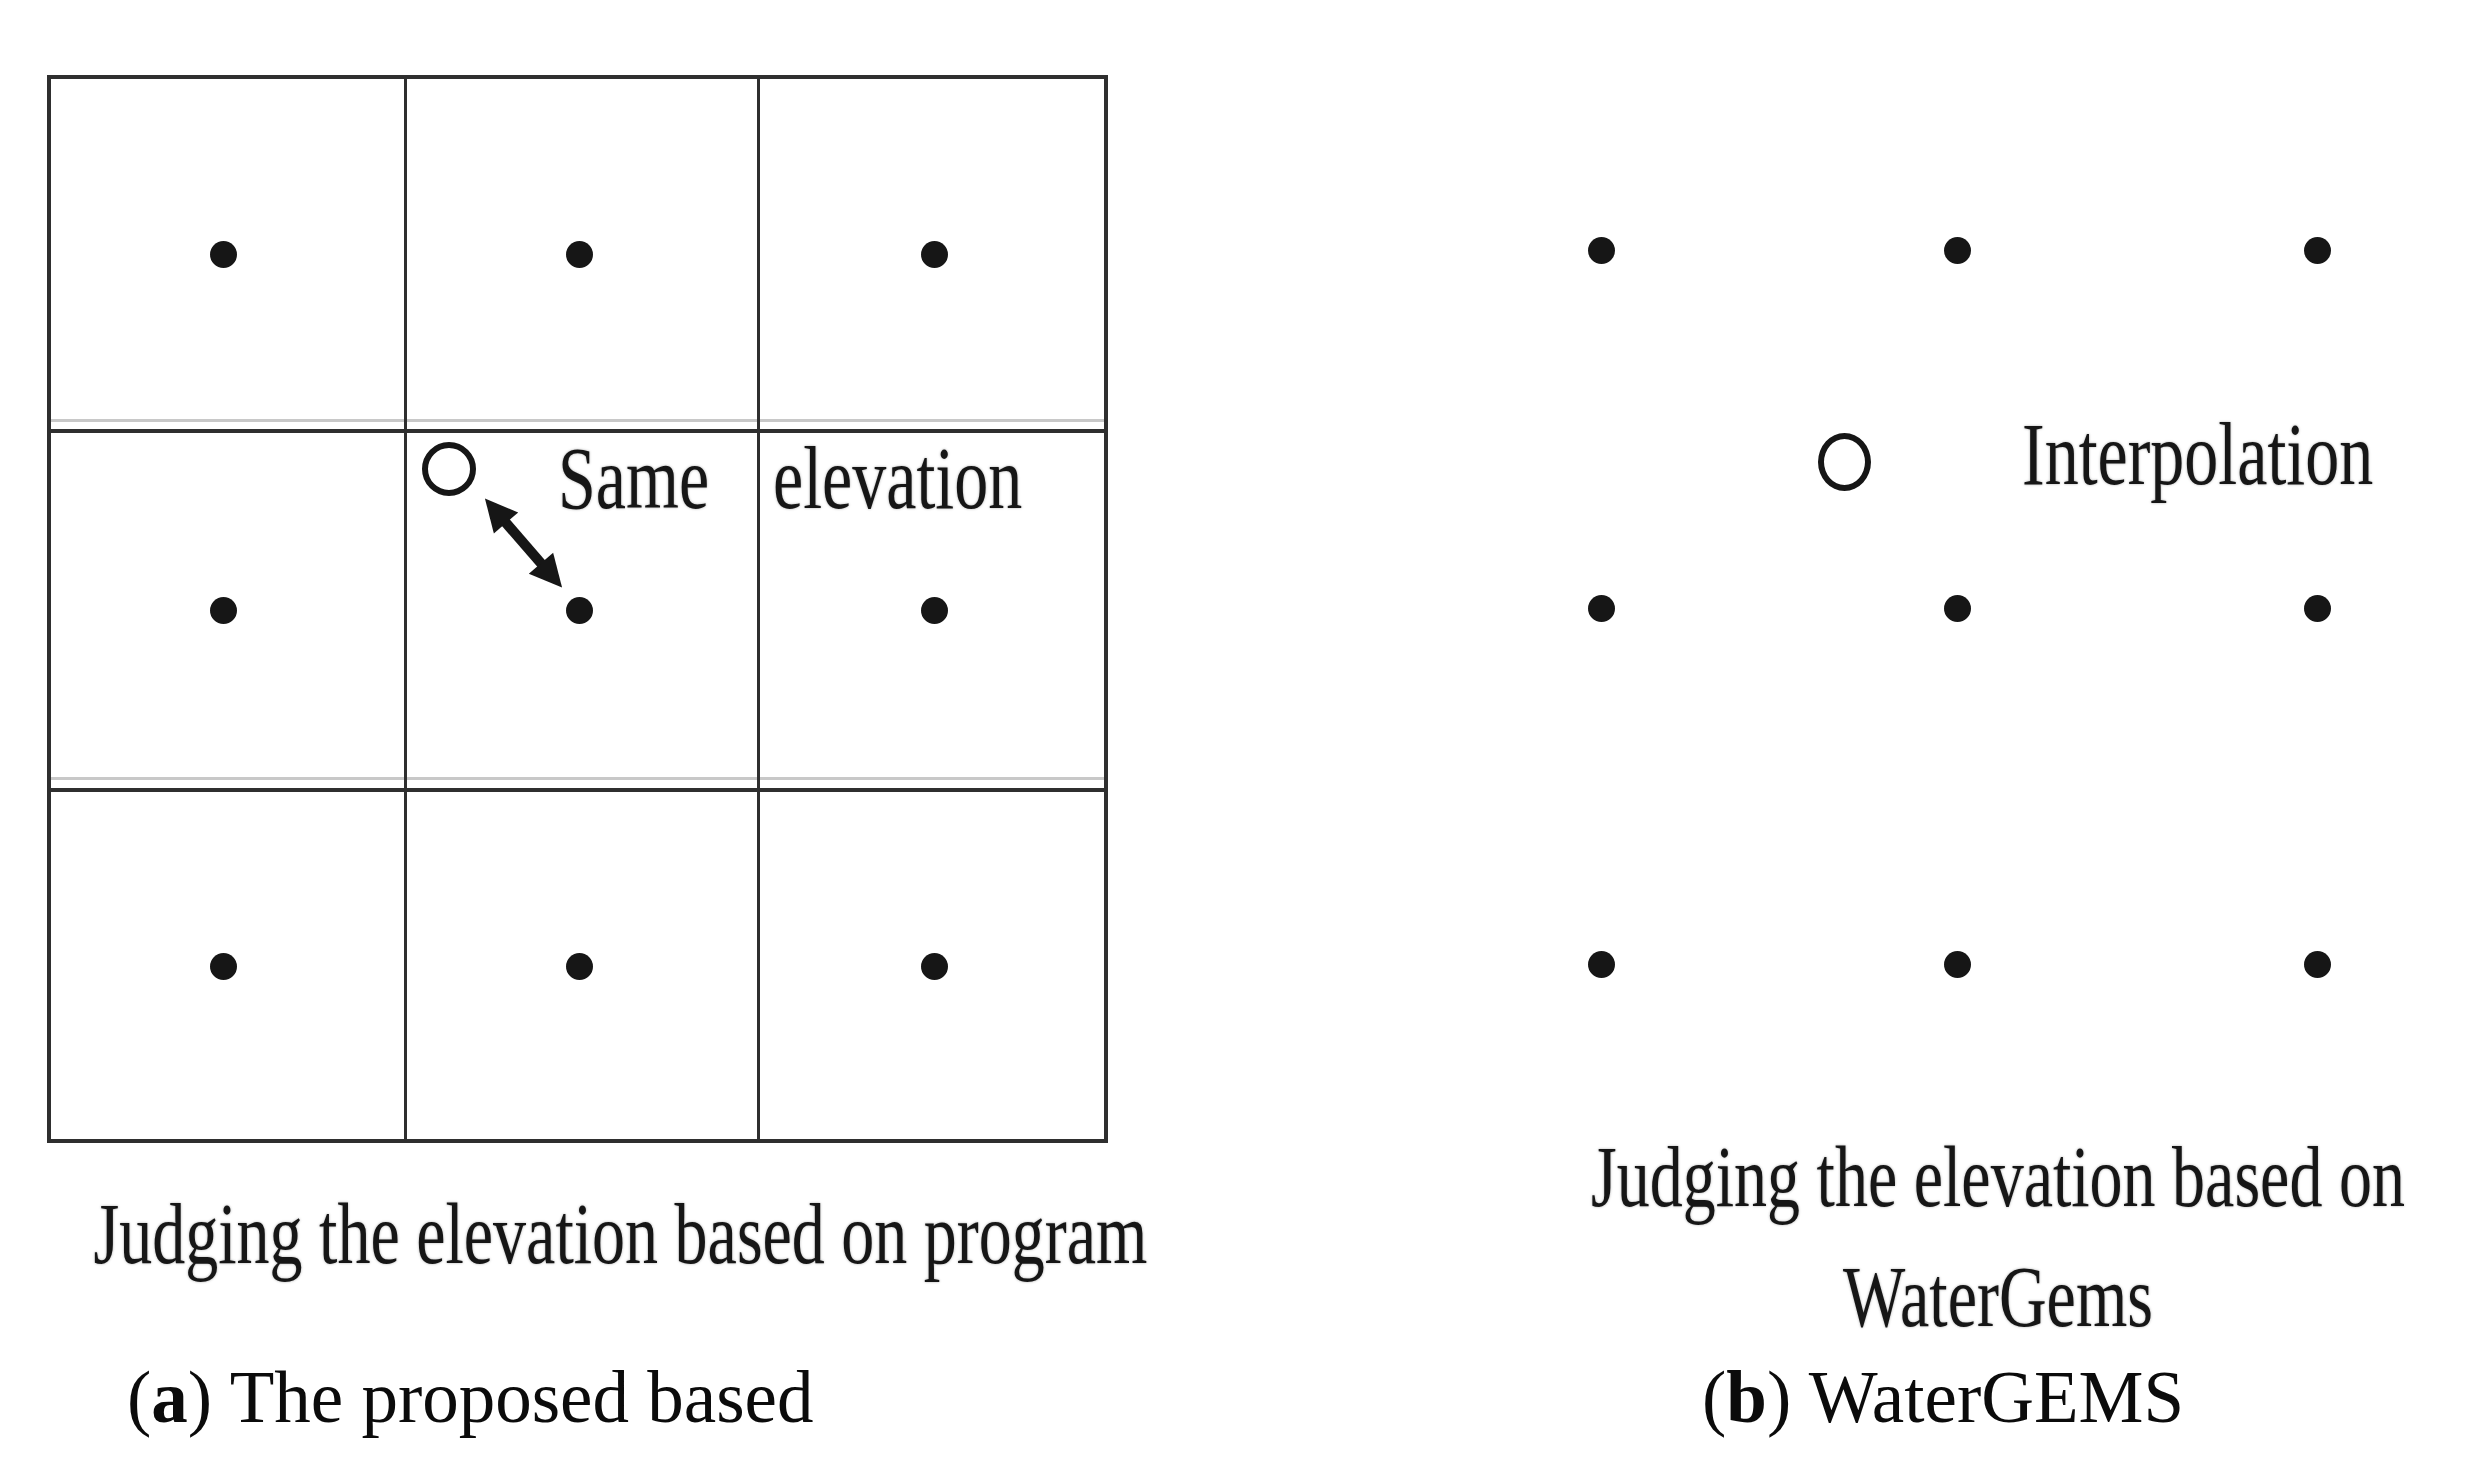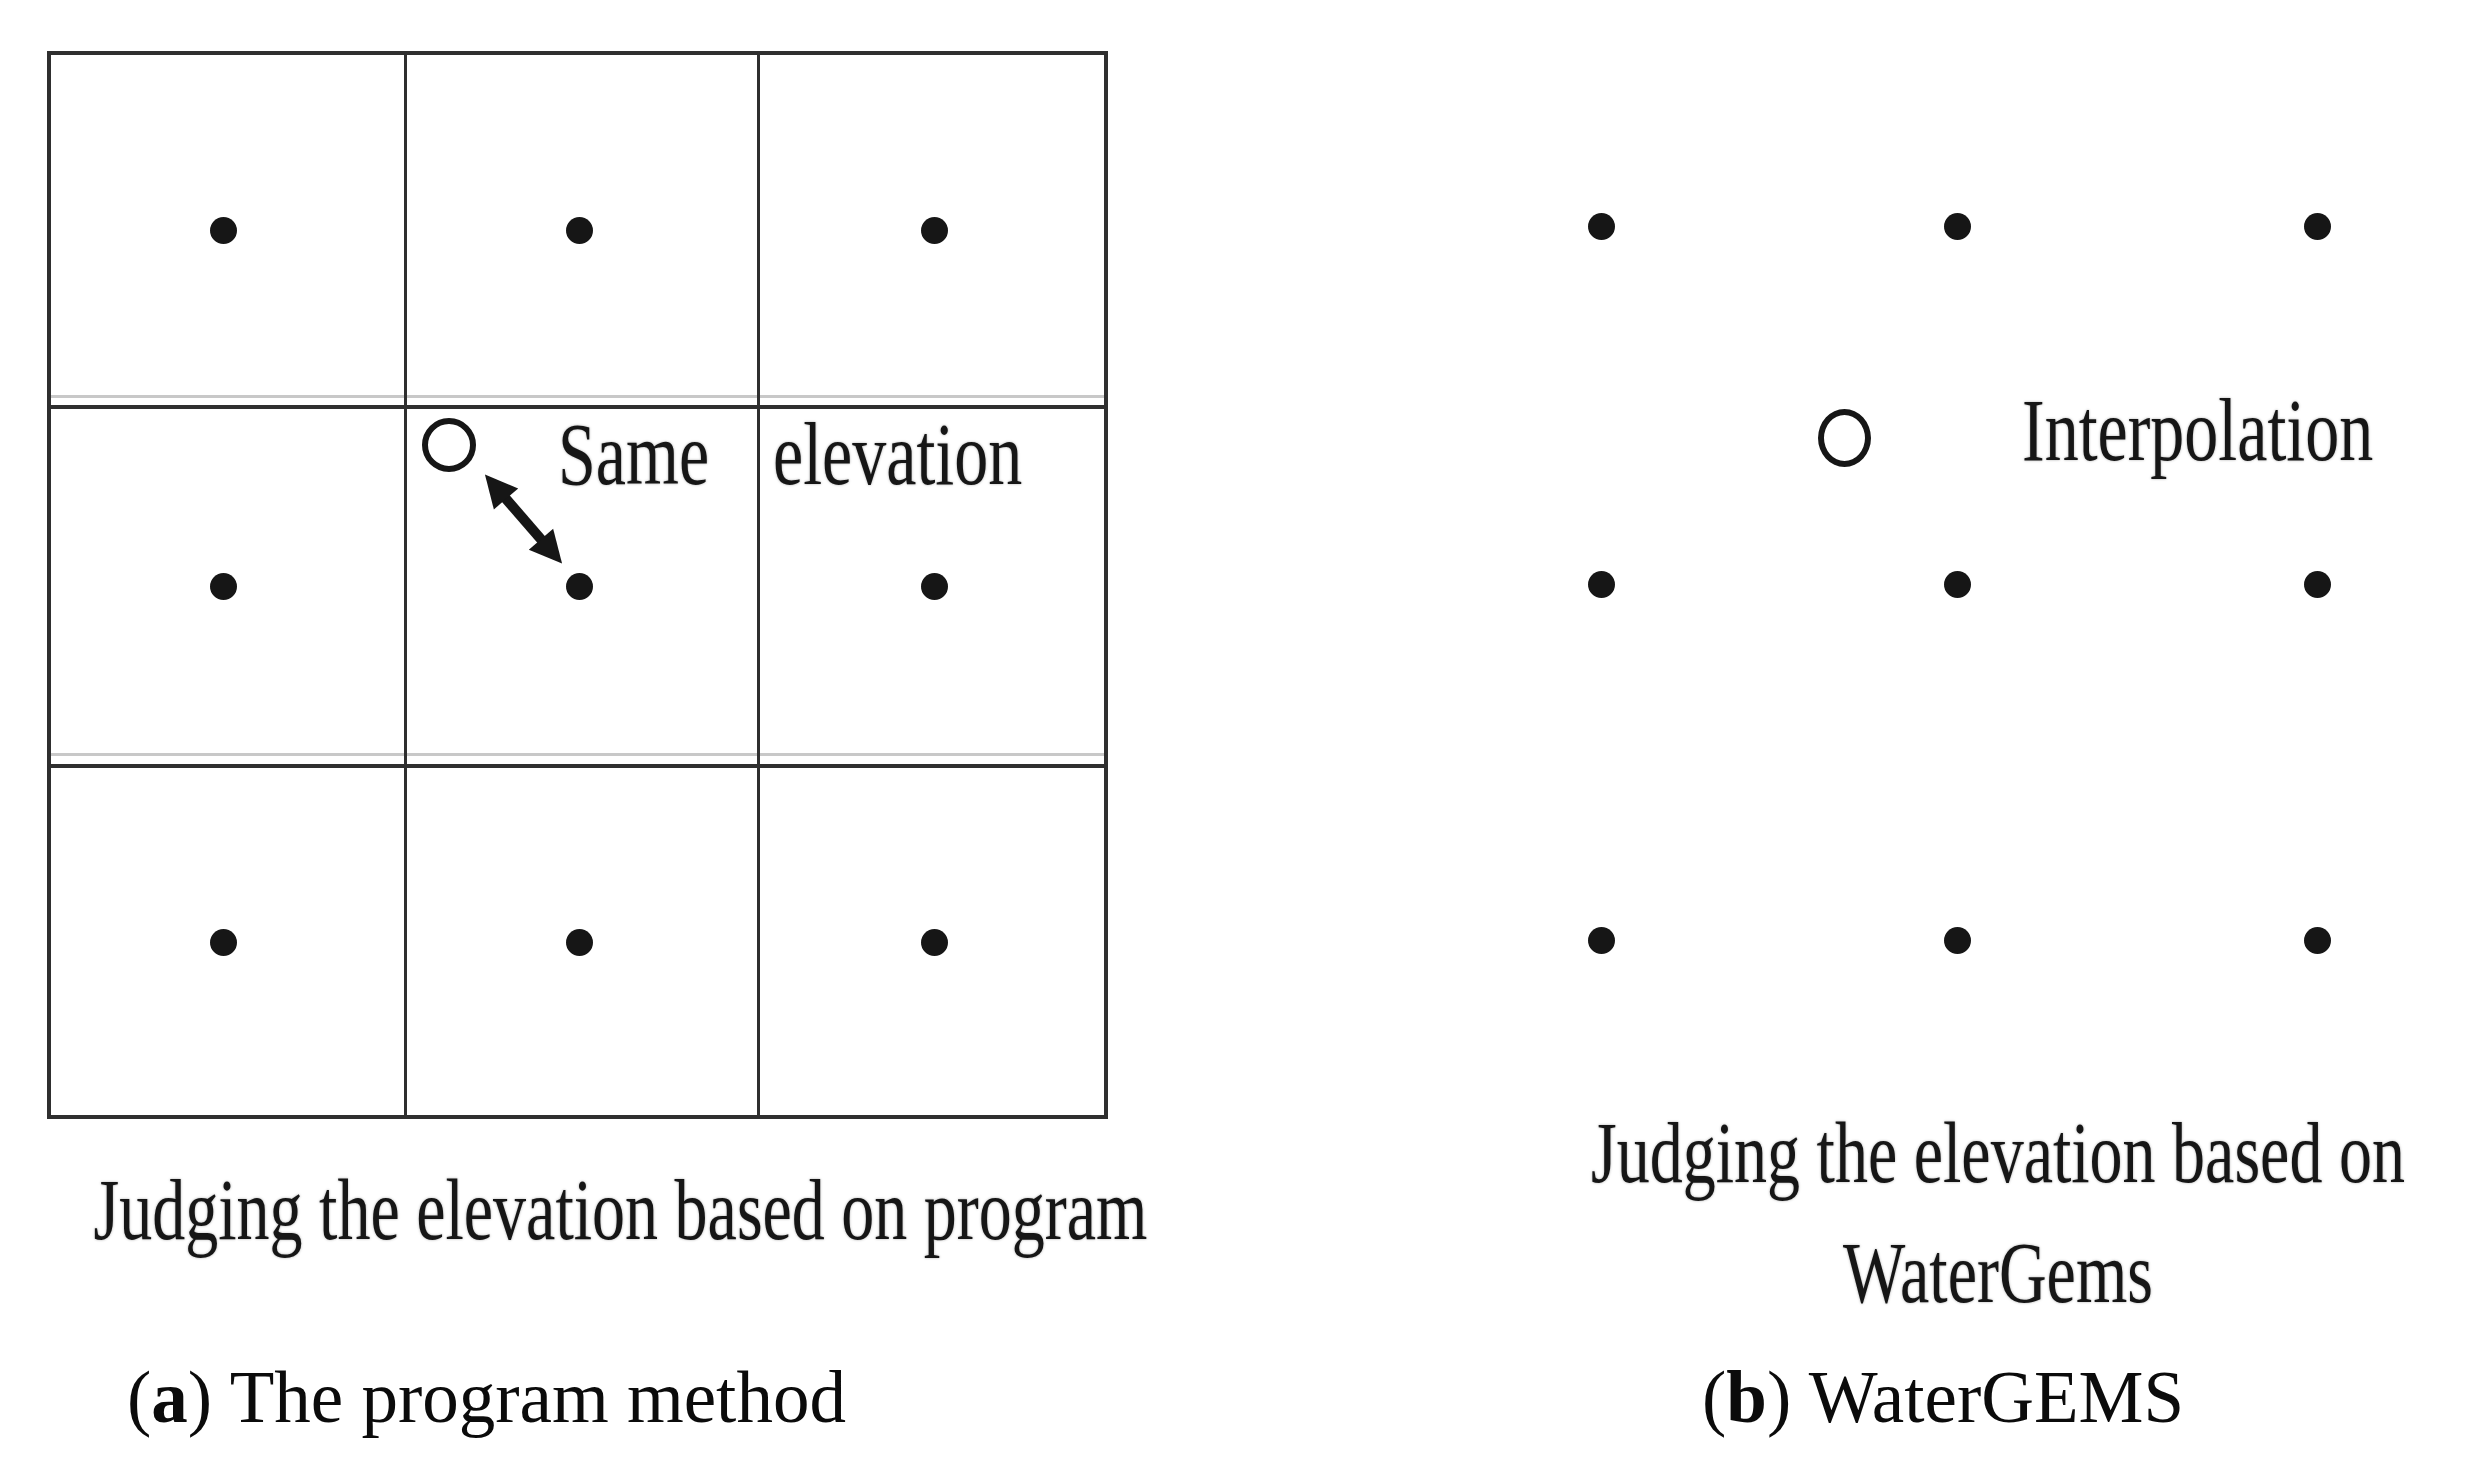--- a/index.html
+++ b/index.html
@@ -19,21 +19,21 @@
   .vline.v1{left:353px;}
   .vline.v2{left:706px;}
   .hline{position:absolute;left:0;right:0;height:4.2px;background:var(--line);}
   .hline.h1{top:350px;}
   .hline.h2{top:709px;}
   .ghostline{position:absolute;left:0;right:0;height:2.5px;background:var(--ghost);opacity:.55;}
   .ghostline.g1{top:340px;}
   .ghostline.g2{top:698px;}
 
   
-  .bitmap{position:absolute;inset:0;filter:blur(0.3px);}
+  .bitmap{position:absolute;inset:0;filter:blur(0.3px);margin-top:24px;}
   .dot{
     position:absolute;width:27px;height:27px;border-radius:50%;
     background:var(--ink);
   }
   .query-circle{
     position:absolute;border:6px solid var(--ink);border-radius:50%;
     box-sizing:border-box;background:transparent;
   }
   svg.overlay{position:absolute;left:0;top:0;pointer-events:none;}
 
@@ -123,18 +123,18 @@
   </div>
   <div class="figcaption cap-b">
     <span class="stretchc">
       <span class="line">Judging the elevation based on</span>
       <span class="line">WaterGems</span>
     </span>
   </div>
 </div>
 
 <div class="sublabel label-a">
-  <span>(</span><b>a</b><span>)</span><span class="title">The program method</span>
+  <span>(</span><b>a</b><span>)</span><span class="title">The proposed based</span>
 </div>
 <div class="sublabel label-b">
   <span>(</span><b>b</b><span>)</span><span class="title">WaterGEMS</span>
 </div>
 
 
 </body></html>

